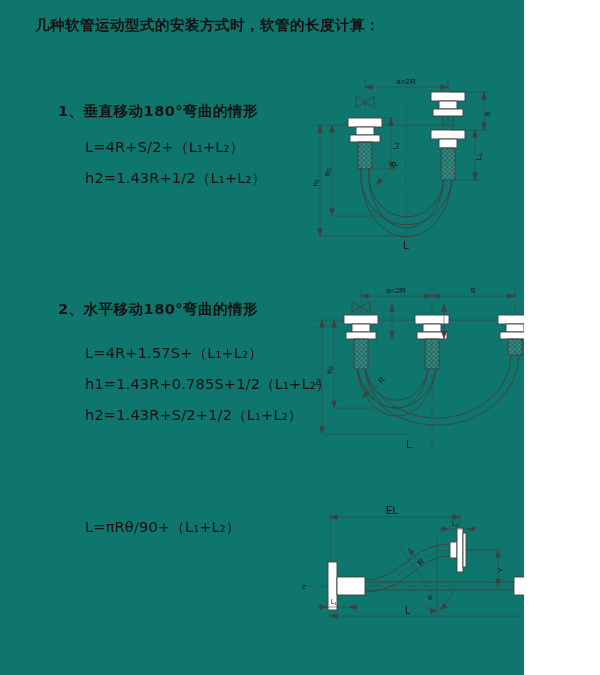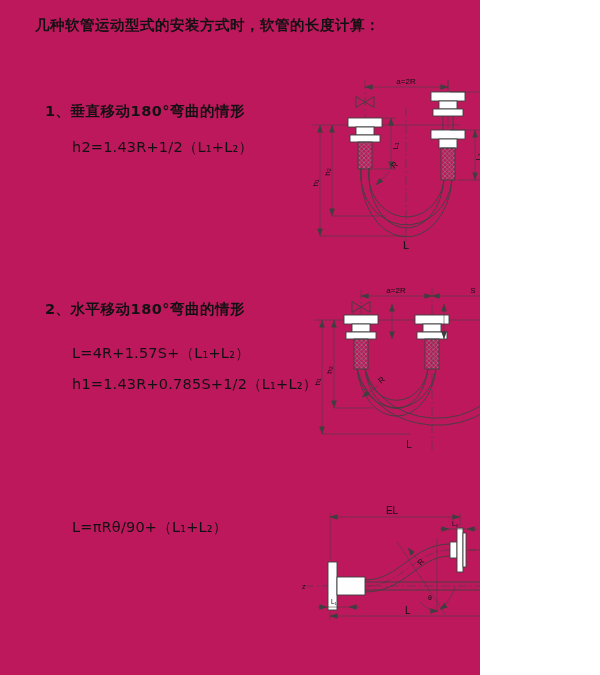--- a/index.html
+++ b/index.html
@@ -1,45 +1,47 @@
 <!DOCTYPE html>
 <html><head>
 <meta charset="utf-8">
 <style>
   html,body{margin:0;padding:0;background:#ffffff;}
-  .page{position:relative;width:480px;height:675px;background:#be185d;overflow:hidden;
+  .page{position:relative;width:524px;height:675px;background:#0f766e;overflow:hidden;
         font-family:"DejaVu Sans","Liberation Sans",sans-serif;color:#111;}
   .title{position:absolute;left:35px;top:16px;font-size:14.5px;font-weight:bold;letter-spacing:.5px;white-space:nowrap;}
-  .sec{position:absolute;left:45px;}
+  .sec{position:absolute;left:58px;}
   .sec .heading{font-size:14.5px;font-weight:bold;height:20px;white-space:nowrap;letter-spacing:.5px;}
   .sec .flist{margin:0;padding:0;list-style:none;}
   .sec .f{margin-left:27px;height:31px;display:flex;align-items:center;
           font-size:14.5px;white-space:nowrap;letter-spacing:.2px;}
   .diag{position:absolute;}
   svg text{font-family:"Liberation Sans","DejaVu Sans",sans-serif;}
 </style>
 </head>
 <body>
 
 <div class="page">
 
   <div class="title">几种软管运动型式的安装方式时，软管的长度计算：</div>
 
   <div class="sec" style="top:102px">
     <div class="heading">1、垂直移动180°弯曲的情形</div>
     <ul class="flist" style="margin-top:10px">
+      <li class="f">L=4R+S/2+（L₁+L₂）</li>
       <li class="f">h2=1.43R+1/2（L₁+L₂）</li>
     </ul>
   </div>
 
   <div class="sec" style="top:300px">
     <div class="heading">2、水平移动180°弯曲的情形</div>
     <ul class="flist" style="margin-top:18px">
       <li class="f">L=4R+1.57S+（L₁+L₂）</li>
       <li class="f">h1=1.43R+0.785S+1/2（L₁+L₂）</li>
+      <li class="f">h2=1.43R+S/2+1/2（L₁+L₂）</li>
     </ul>
   </div>
 
   <div class="sec" style="top:512px">
     <ul class="flist" style="margin-top:0">
       <li class="f">L=πRθ/90+（L₁+L₂）</li>
     </ul>
   </div>
 
   <svg class="diag" style="left:310px;top:68px" width="250" height="190" viewBox="0 0 250 190">

